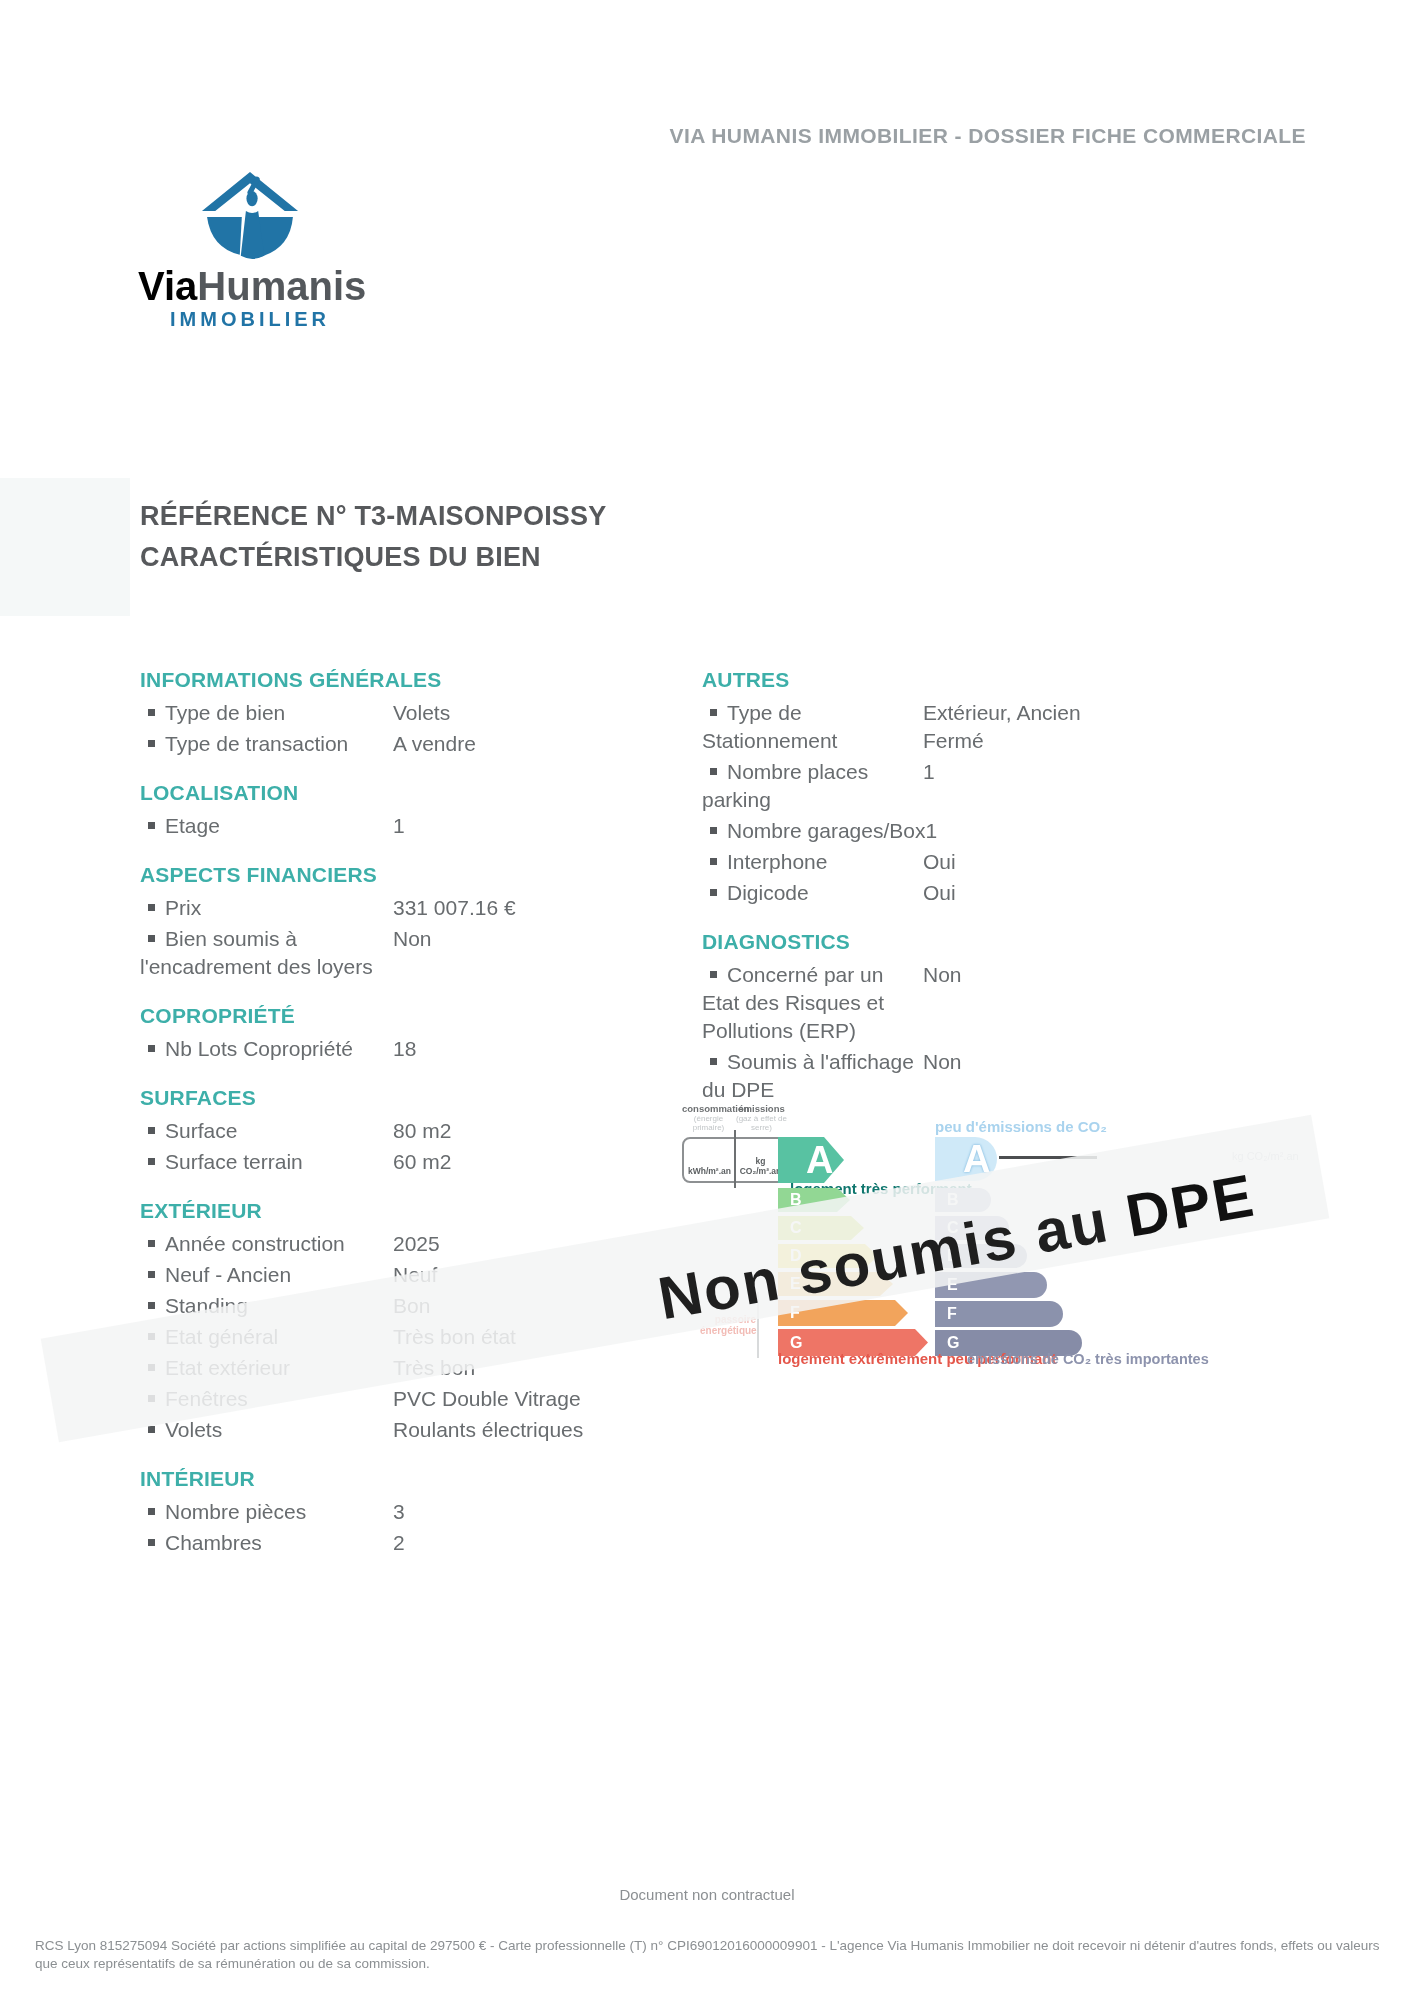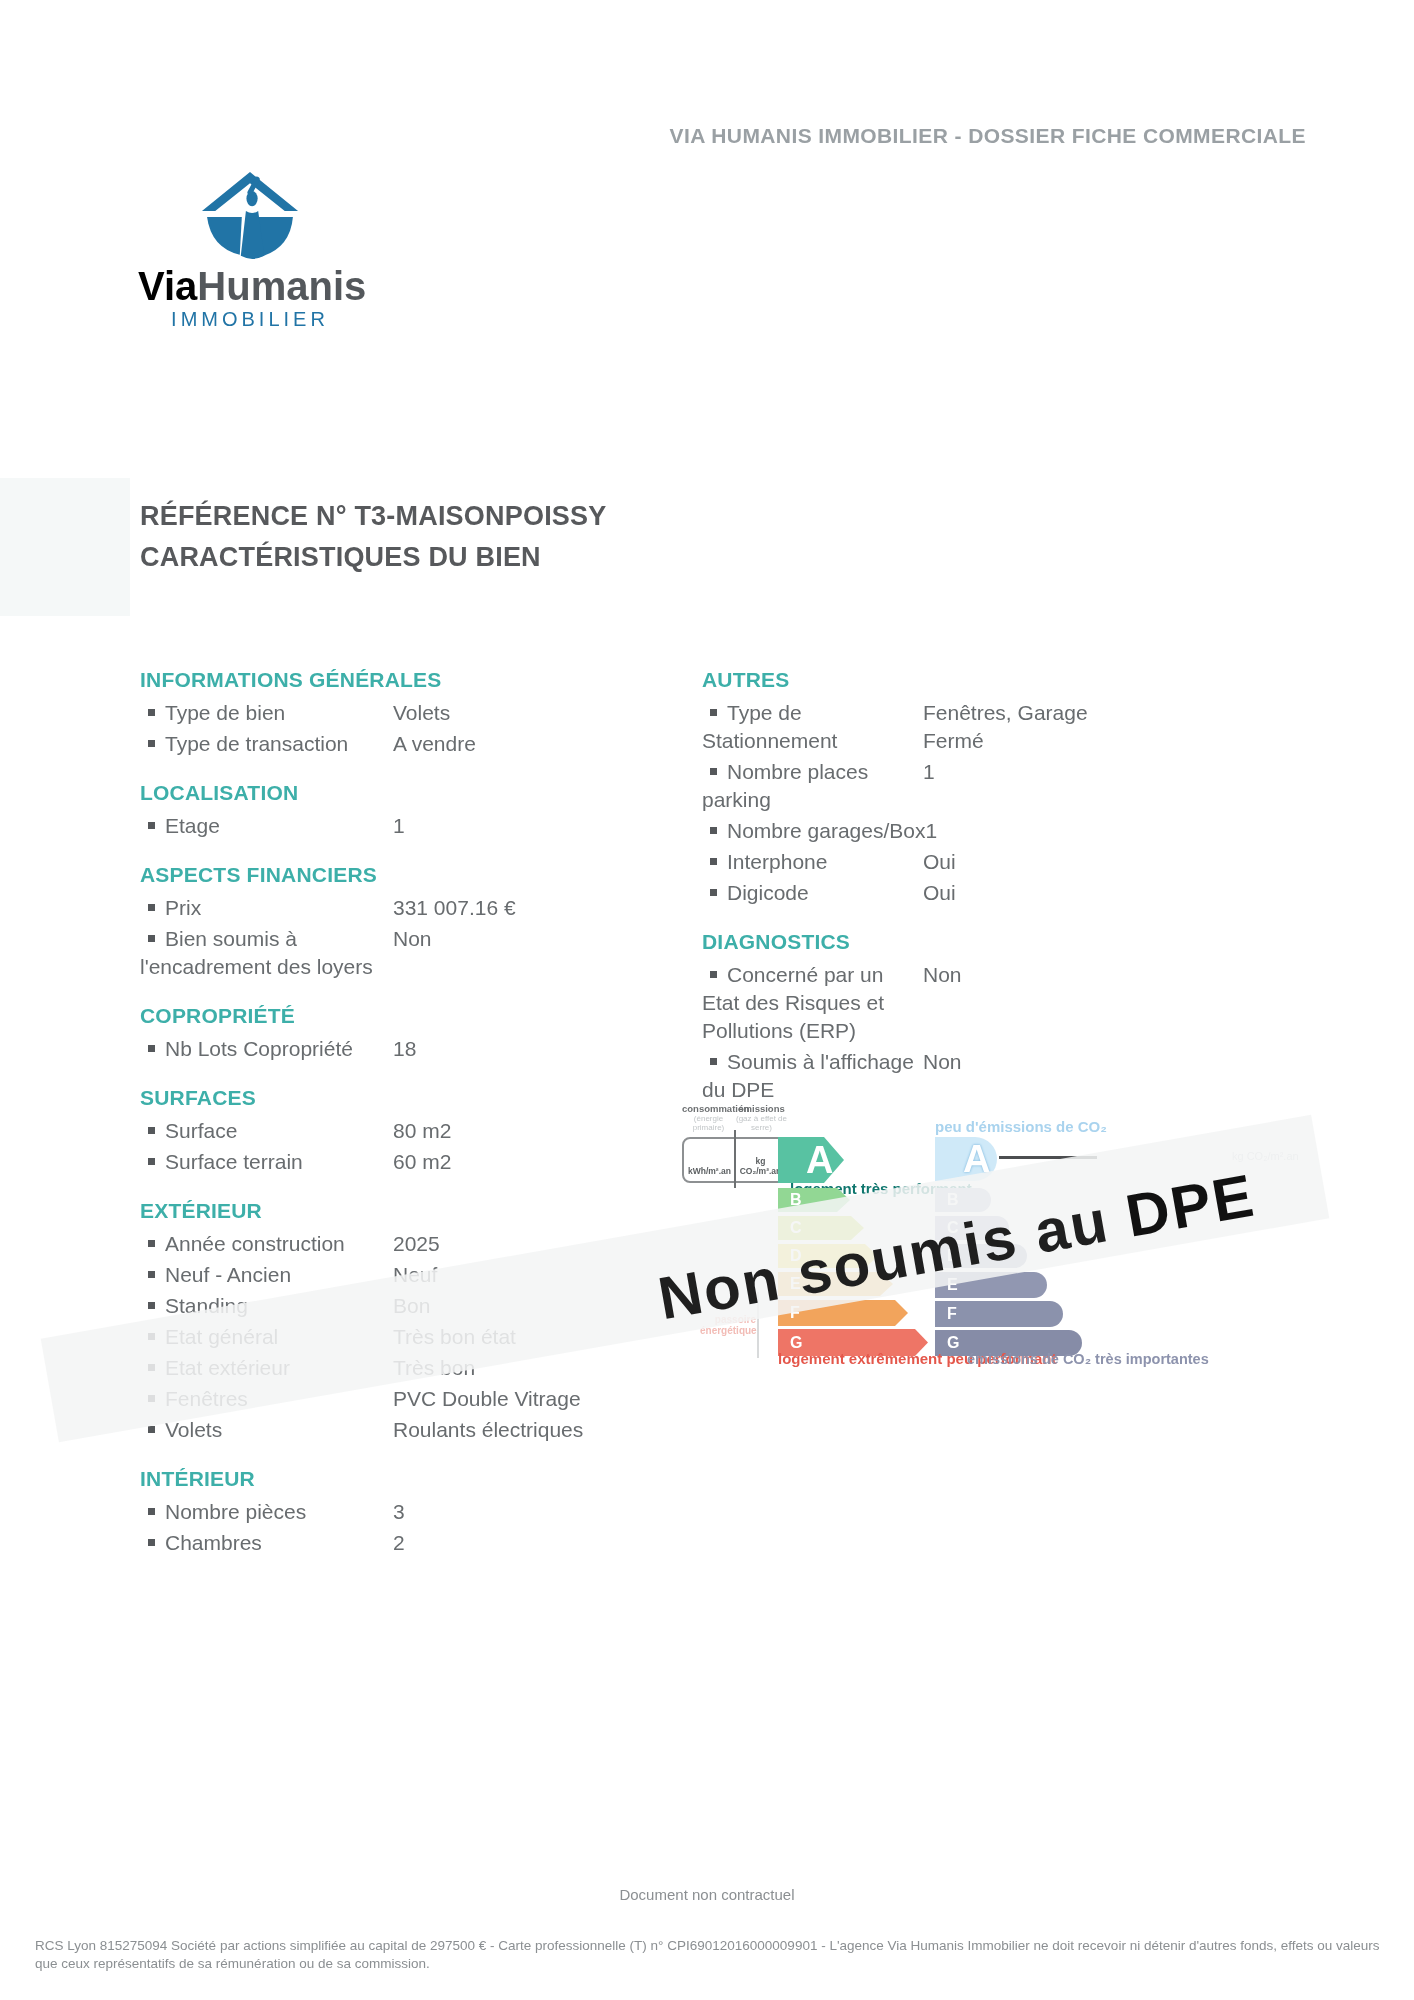--- a/index.html
+++ b/index.html
@@ -7,21 +7,21 @@
         font-family:"Liberation Sans","DejaVu Sans",sans-serif;color:#686c6f;}
 
   .header-line{position:absolute;top:124px;right:108px;font-size:21px;font-weight:bold;
         color:#9aa0a4;letter-spacing:.4px;}
 
   .logo{position:absolute;left:138px;top:170px;width:224px;text-align:center;}
   .logo svg{display:block;margin:0 auto;}
   .brand{font-size:40px;font-weight:bold;line-height:40px;margin-top:4px;}
   .brand .via{color:#000000;}
   .brand .humanis{color:#54585c;}
-  .immo{font-size:20px;font-weight:normal;color:#2174a6;letter-spacing:4px;margin-top:2px;}
+  .immo{font-size:20px;font-weight:bold;color:#2174a6;letter-spacing:4px;margin-top:2px;}
 
   .accent-rect{position:absolute;left:0;top:478px;width:130px;height:138px;background:#f5f8f8;}
 
   .doc-title{position:absolute;left:140px;top:496px;font-size:27px;font-weight:bold;
         color:#57595c;line-height:41px;letter-spacing:.2px;}
 
   .col{position:absolute;top:665px;}
   .col-left{left:140px;width:545px;}
   .col-right{left:702px;width:590px;}
   .sec{margin-bottom:20px;}
@@ -211,21 +211,21 @@
         <div class="val">2</div>
       </div>
     </section>
   </div>
 
   <div class="col col-right">
     <section class="sec">
       <h3 class="sec-h">AUTRES</h3>
       <div class="item">
         <div class="lbl"><span class="blt"></span><span>Type de Stationnement</span></div>
-        <div class="val">Fenêtres, Garage Fermé</div>
+        <div class="val">Extérieur, Ancien Fermé</div>
       </div>
       <div class="item">
         <div class="lbl"><span class="blt"></span><span>Nombre places parking</span></div>
         <div class="val">1</div>
       </div>
       <div class="item inline">
         <div class="lbl"><span class="blt"></span><span>Nombre garages/Box</span></div><div class="val">1</div>
       </div>
       <div class="item">
         <div class="lbl"><span class="blt"></span><span>Interphone</span></div>

